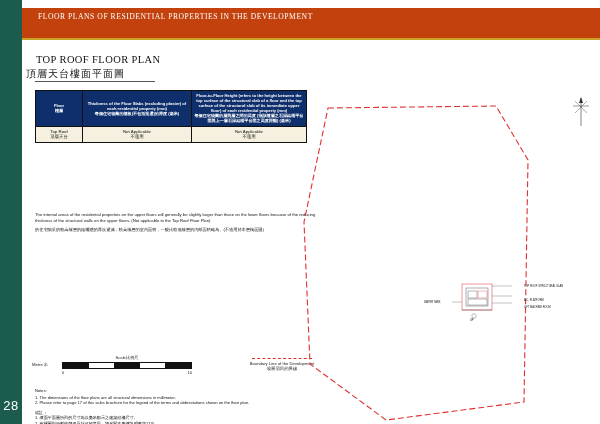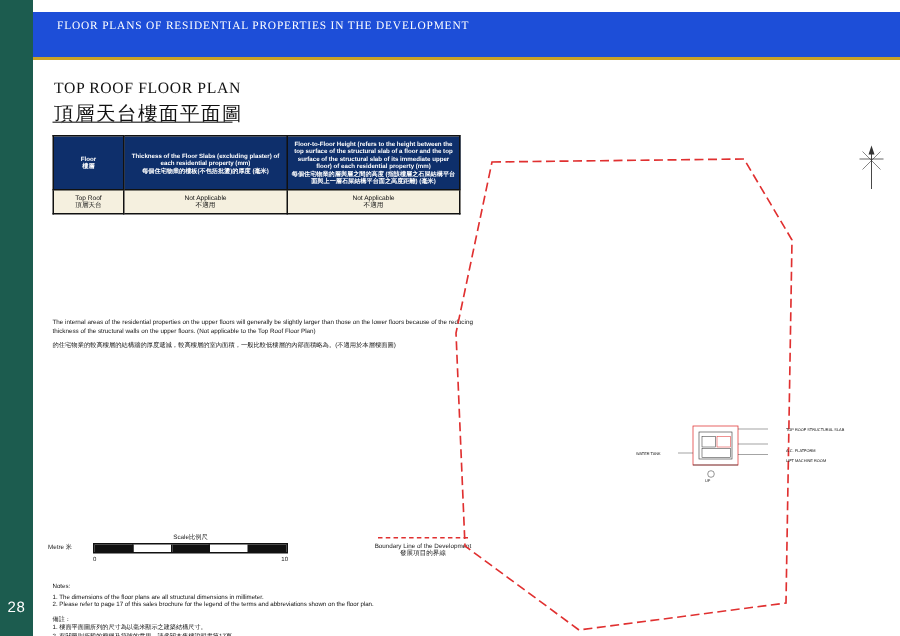--- a/index.html
+++ b/index.html
@@ -11,47 +11,47 @@
     overflow:hidden;
     position:relative;
   }
   
   .left-band{
     position:absolute;left:0;top:0;width:22px;height:424px;
     background:#1c5c4f;
   }
   .page-num{
     position:absolute;left:0;top:396px;width:22px;height:18px;
-    color:#ffffff;font-size:10px;display:flex;align-items:center;justify-content:center;
+    color:#ffffff;font-size:13px;display:flex;align-items:center;justify-content:center;
     font-family:"Liberation Sans", sans-serif;letter-spacing:.5px;
   }
   
   .header{
     position:absolute;left:22px;top:8px;width:578px;height:30px;
-    background:#1d4ed8;color:#ffffff;box-sizing:border-box;
+    background:#c2410c;color:#ffffff;box-sizing:border-box;
     padding:4px 0 0 16px;
   }
   .header .en{
     font-size:7.6px;letter-spacing:.55px;line-height:10px;white-space:nowrap;
   }
   .header .zh{
     font-size:7.2px;letter-spacing:.6px;line-height:10px;opacity:.95;
   }
   .header-rule{
     position:absolute;left:22px;top:38px;width:578px;height:2px;background:#c9a227;
   }
   
   .sheet{
     position:absolute;left:22px;top:40px;width:578px;height:296px;background:#fff;
   }
   .title-en{
     position:absolute;left:14px;top:14px;font-size:10.5px;letter-spacing:.4px;color:#111;
   }
   .title-zh{
-    position:absolute;left:14px;top:27px;font-size:13px;letter-spacing:1px;color:#111;
+    position:absolute;left:4px;top:27px;font-size:10px;letter-spacing:1px;color:#111;
   }
   .title-rule{
     position:absolute;left:13px;top:41px;width:120px;height:1px;background:#555;
   }
   
   .tbl{
     position:absolute;left:13px;top:50px;width:256px;
     border-collapse:collapse;table-layout:fixed;
   }
   .tbl td,.tbl th{

